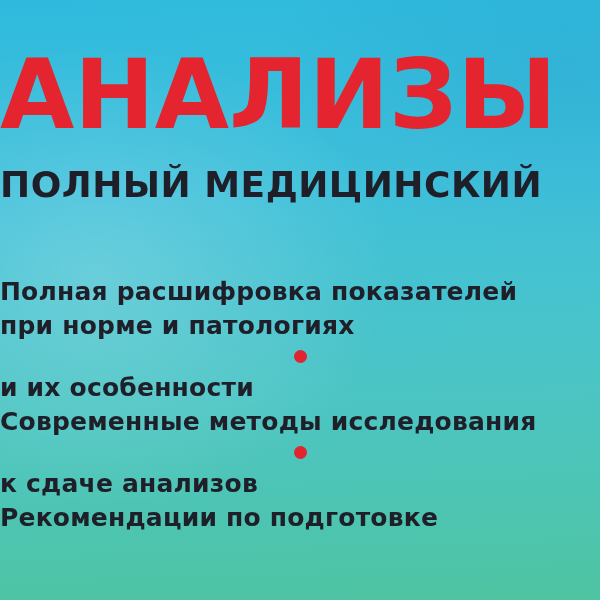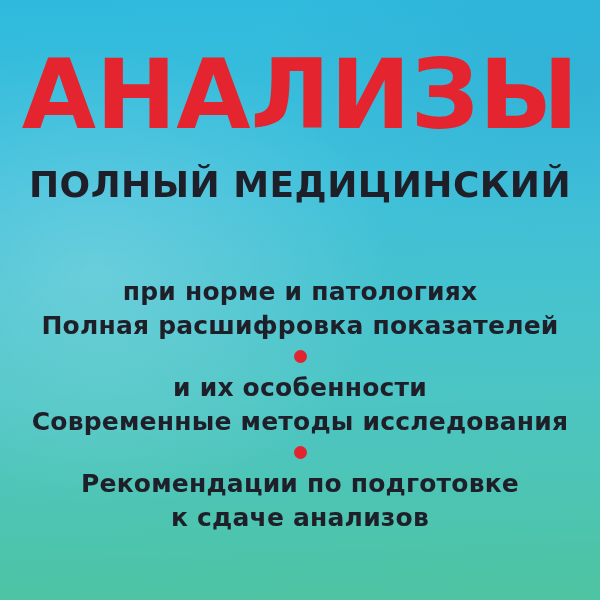--- a/index.html
+++ b/index.html
@@ -6,21 +6,20 @@
     margin: 0;
     padding: 0;
     background: #ffffff;
   }
   .cover {
     position: relative;
     width: 600px;
     height: 600px;
     overflow: hidden;
     font-family: "DejaVu Sans", "Liberation Sans", sans-serif;
-    text-align: center;
     background:
       radial-gradient(ellipse 480px 380px at 16% 46%, rgba(255,255,255,0.20), rgba(255,255,255,0) 62%),
       radial-gradient(ellipse 500px 300px at 95% 12%, rgba(0,90,170,0.10), rgba(0,90,170,0) 60%),
       linear-gradient(178deg, #2fbadd 0%, #3fc0da 32%, #4cc5c4 66%, #4ec4a1 100%);
   }
   .title {
     margin: 0;
     padding-top: 46px;
     font-size: 96px;
     line-height: 1.04;
@@ -68,32 +67,32 @@
 <div class="cover">
 
   <h1 class="title">АНАЛИЗЫ</h1>
 
   <div class="subtitle-1">ПОЛНЫЙ МЕДИЦИНСКИЙ</div>
 
 
   <div class="features">
 
     <div class="feature">
+      <div>Полная расшифровка показателей</div>
       <div>при норме и патологиях</div>
-      <div>Полная расшифровка показателей</div>
     </div>
 
     <div class="dot-sep"></div>
 
     <div class="feature">
       <div>и их особенности</div>
       <div>Современные методы исследования</div>
     </div>
 
     <div class="dot-sep"></div>
 
     <div class="feature">
+      <div>к сдаче анализов</div>
       <div>Рекомендации по подготовке</div>
-      <div>к сдаче анализов</div>
     </div>
 
   </div>
 </div>
 
 </body></html>

